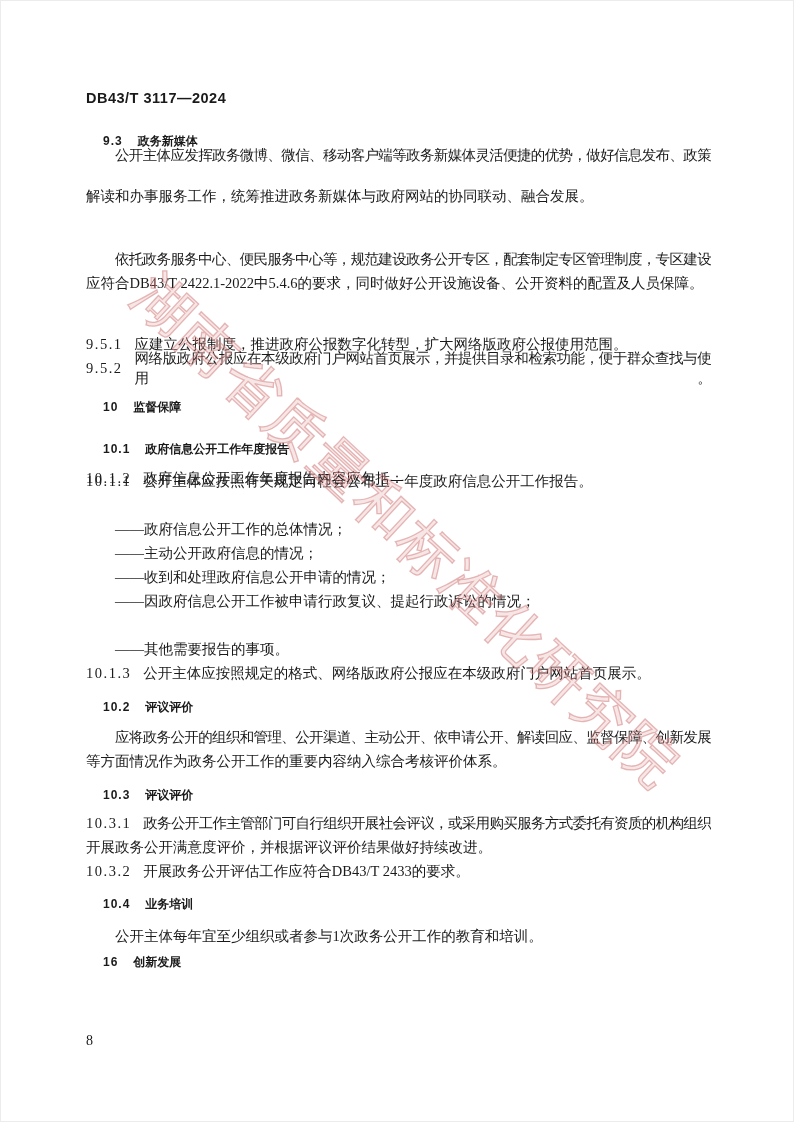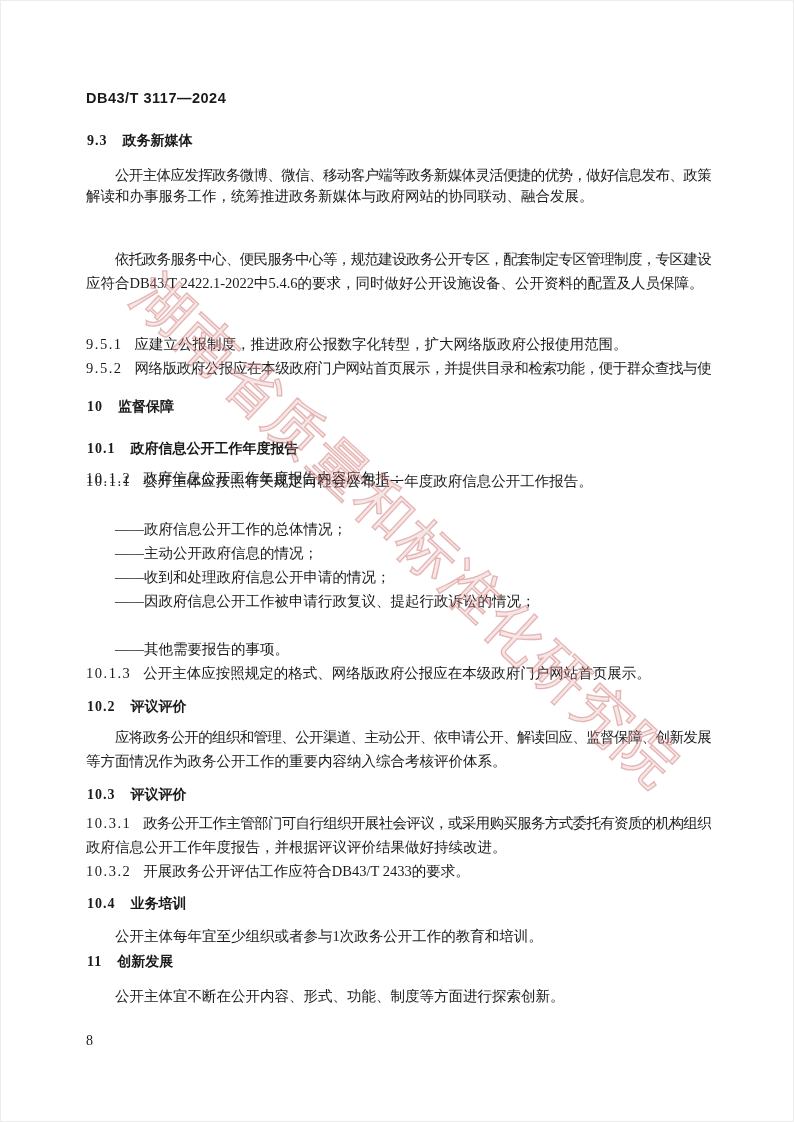--- a/index.html
+++ b/index.html
@@ -23,36 +23,36 @@
   }
   .indent{padding-left:29px;width:596px;}
   .fill{
     white-space:normal;
     text-align:justify;
     text-align-last:justify;
     letter-spacing:-0.7px;
     overflow:hidden;
   }
   
-  .clause{display:flex;}
+  .clause{display:flex;align-items:center;}
   .cnum{
     flex:0 0 auto;
     letter-spacing:1.5px;
     margin-right:12px;
   }
   .ctext{flex:0 1 auto;}
   .ctext.fill{flex:1 1 auto;}
   
   .hline{
     position:absolute;
-    left:86px;width:625px;
+    left:102px;width:625px;
     height:22px;line-height:22px;
-    font-family:Liberation Serif, serif;
+    font-family:Liberation Sans, sans-serif;
     font-weight:700;
-    font-size:14px;
+    font-size:12px;
     white-space:nowrap;
   }
   .hnum{letter-spacing:1px;margin-right:15px;}
   .doc-code{
     position:absolute;
     left:85px;top:87px;
     height:20px;line-height:20px;
     font-family:"Liberation Sans", sans-serif;
     font-weight:700;
     font-size:14.5px;
@@ -86,21 +86,21 @@
 
 <div class="page">
 
   <div class="watermark">湖南省质量和标准化研究院</div>
 
   <div class="doc-code">DB43/T 3117—2024</div>
 
   <div class="hline" style="top:129px">
     <span class="hnum">9.3</span><span>政务新媒体</span>
   </div>
-  <div class="line indent fill" style="top:164px">公开主体应发挥政务微博、微信、移动客户端等政务新媒体灵活便捷的优势，做好信息发布、政策</div>
+  <div class="line indent fill" style="top:144px">公开主体应发挥政务微博、微信、移动客户端等政务新媒体灵活便捷的优势，做好信息发布、政策</div>
   <div class="line" style="top:185px">解读和办事服务工作，统筹推进政务新媒体与政府网站的协同联动、融合发展。</div>
 
   <div class="line indent fill" style="top:248px">依托政务服务中心、便民服务中心等，规范建设政务公开专区，配套制定专区管理制度，专区建设</div>
   <div class="line" style="top:272px">应符合DB43/T 2422.1-2022中5.4.6的要求，同时做好公开设施设备、公开资料的配置及人员保障。</div>
 
   <div class="line clause" style="top:333px">
     <span class="cnum">9.5.1</span>
     <div class="ctext">应建立公报制度，推进政府公报数字化转型，扩大网络版政府公报使用范围。</div>
   </div>
   <div class="line clause" style="top:357px">
@@ -139,31 +139,30 @@
   <div class="line indent fill" style="top:726px">应将政务公开的组织和管理、公开渠道、主动公开、依申请公开、解读回应、监督保障、创新发展</div>
   <div class="line" style="top:750px">等方面情况作为政务公开工作的重要内容纳入综合考核评价体系。</div>
 
   <div class="hline" style="top:783px">
     <span class="hnum">10.3</span><span>评议评价</span>
   </div>
   <div class="line clause" style="top:812px">
     <span class="cnum">10.3.1</span>
     <div class="ctext fill">政务公开工作主管部门可自行组织开展社会评议，或采用购买服务方式委托有资质的机构组织</div>
   </div>
-  <div class="line" style="top:836px">政府信息公开工作年度报告，并根据评议评价结果做好持续改进。</div>
+  <div class="line" style="top:836px">开展政务公开满意度评价，并根据评议评价结果做好持续改进。</div>
   <div class="line clause" style="top:860px">
     <span class="cnum">10.3.2</span>
     <div class="ctext">开展政务公开评估工作应符合DB43/T 2433的要求。</div>
   </div>
 
   <div class="hline" style="top:892px">
     <span class="hnum">10.4</span><span>业务培训</span>
   </div>
   <div class="line indent" style="top:925px">公开主体每年宜至少组织或者参与1次政务公开工作的教育和培训。</div>
 
   <div class="hline" style="top:950px">
-    <span class="hnum">11</span><span>创新发展</span>
+    <span class="hnum">16</span><span>创新发展</span>
   </div>
-  <div class="line indent" style="top:985px">公开主体宜不断在公开内容、形式、功能、制度等方面进行探索创新。</div>
 
   <div class="page-num">8</div>
 
 </div>
 
 </body></html>

